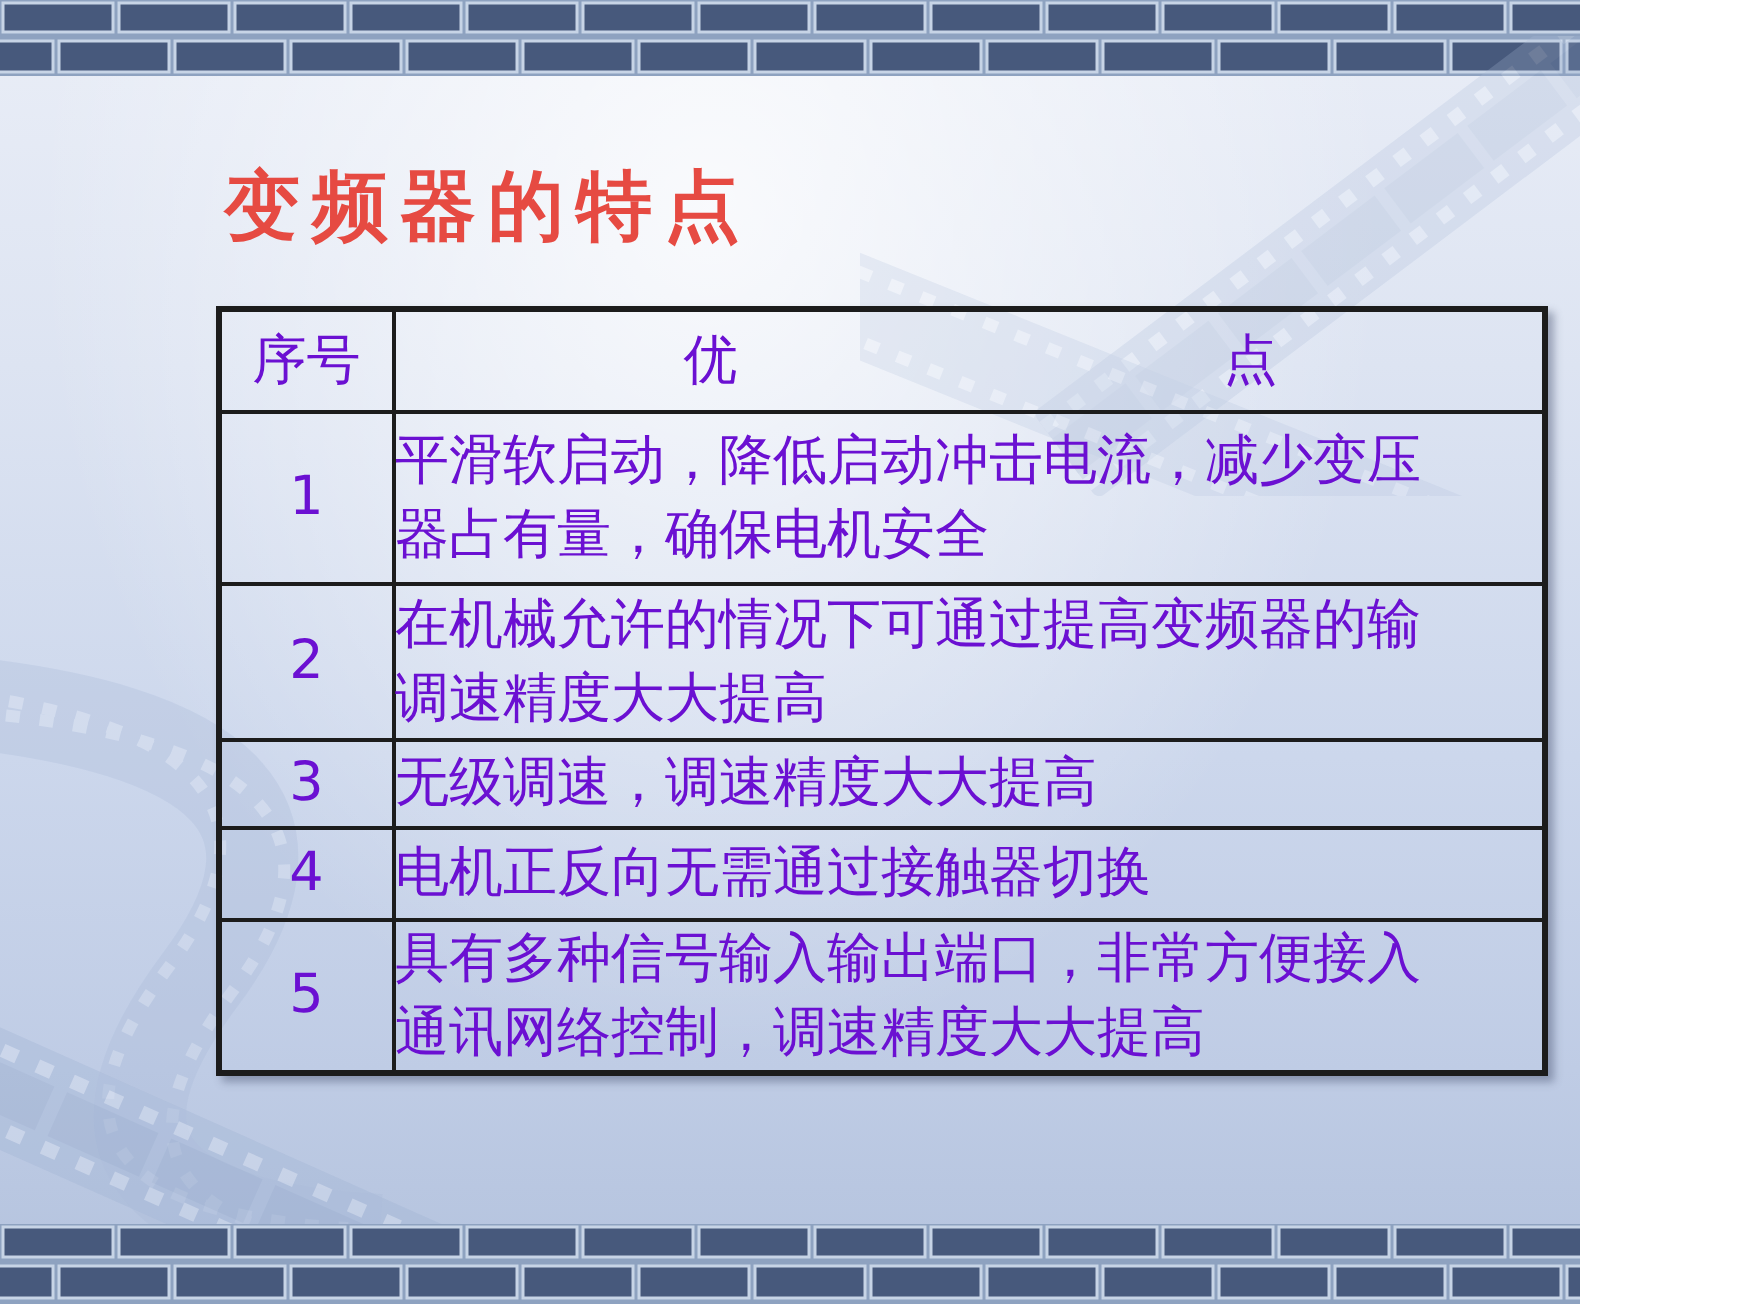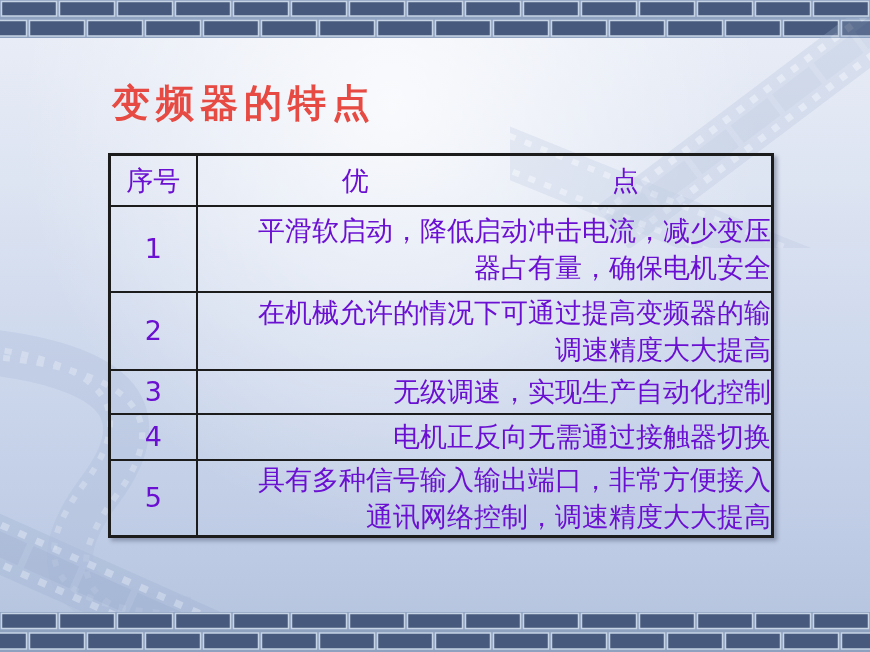--- a/index.html
+++ b/index.html
@@ -3,21 +3,21 @@
 <meta charset="utf-8">
 <style>
   html, body { margin: 0; padding: 0; }
   body {
     width: 870px; height: 652px;
     font-family: "DejaVu Sans", "Liberation Sans", sans-serif;
     overflow: hidden;
   }
   .slide {
     position: relative;
-    width: 870px; height: 652px;
+    width: 790px; height: 652px;
     overflow: hidden;
     background:
       radial-gradient(ellipse at 45% 16%, rgba(255,255,255,0.78), rgba(255,255,255,0) 55%),
       linear-gradient(to bottom, #eaeef7 0%, #dde4f2 28%, #ccd7ec 58%, #bfcce5 82%, #b3c2dd 100%);
   }
   .brick-band {
     position: absolute; left: 0; width: 870px;
     line-height: 0;
   }
   .brick-band.top { top: 0; height: 38px; }
@@ -50,21 +50,21 @@
     font-size: 27px;
     line-height: 37px;
   }
   table.features td {
     border: 2px solid #1c1c1c;
     vertical-align: middle;
     padding: 0;
   }
   td.num-cell { text-align: center; }
   td.text-cell {
-    text-align: right;
+    text-align: left;
     padding-left: 9px;
     padding-right: 6px;
     white-space: pre-wrap;
   }
   tr.header-row td { text-align: center; }
   tr.header-row td.text-cell {
     white-space: pre;
     padding-left: 12px;
   }
 </style>
@@ -138,21 +138,21 @@
         <td class="text-cell">平滑软启动，降低启动冲击电流，减少变压
 器占有量，确保电机安全</td>
       </tr>
       <tr style="height:78px">
         <td class="num-cell">2</td>
         <td class="text-cell">在机械允许的情况下可通过提高变频器的输
 调速精度大大提高</td>
       </tr>
       <tr style="height:44px">
         <td class="num-cell">3</td>
-        <td class="text-cell">无级调速，实现生产自动化控制</td>
+        <td class="text-cell">无级调速，调速精度大大提高</td>
       </tr>
       <tr style="height:46px">
         <td class="num-cell">4</td>
         <td class="text-cell">电机正反向无需通过接触器切换</td>
       </tr>
       <tr style="height:77px">
         <td class="num-cell">5</td>
         <td class="text-cell">具有多种信号输入输出端口，非常方便接入
 通讯网络控制，调速精度大大提高</td>
       </tr>

